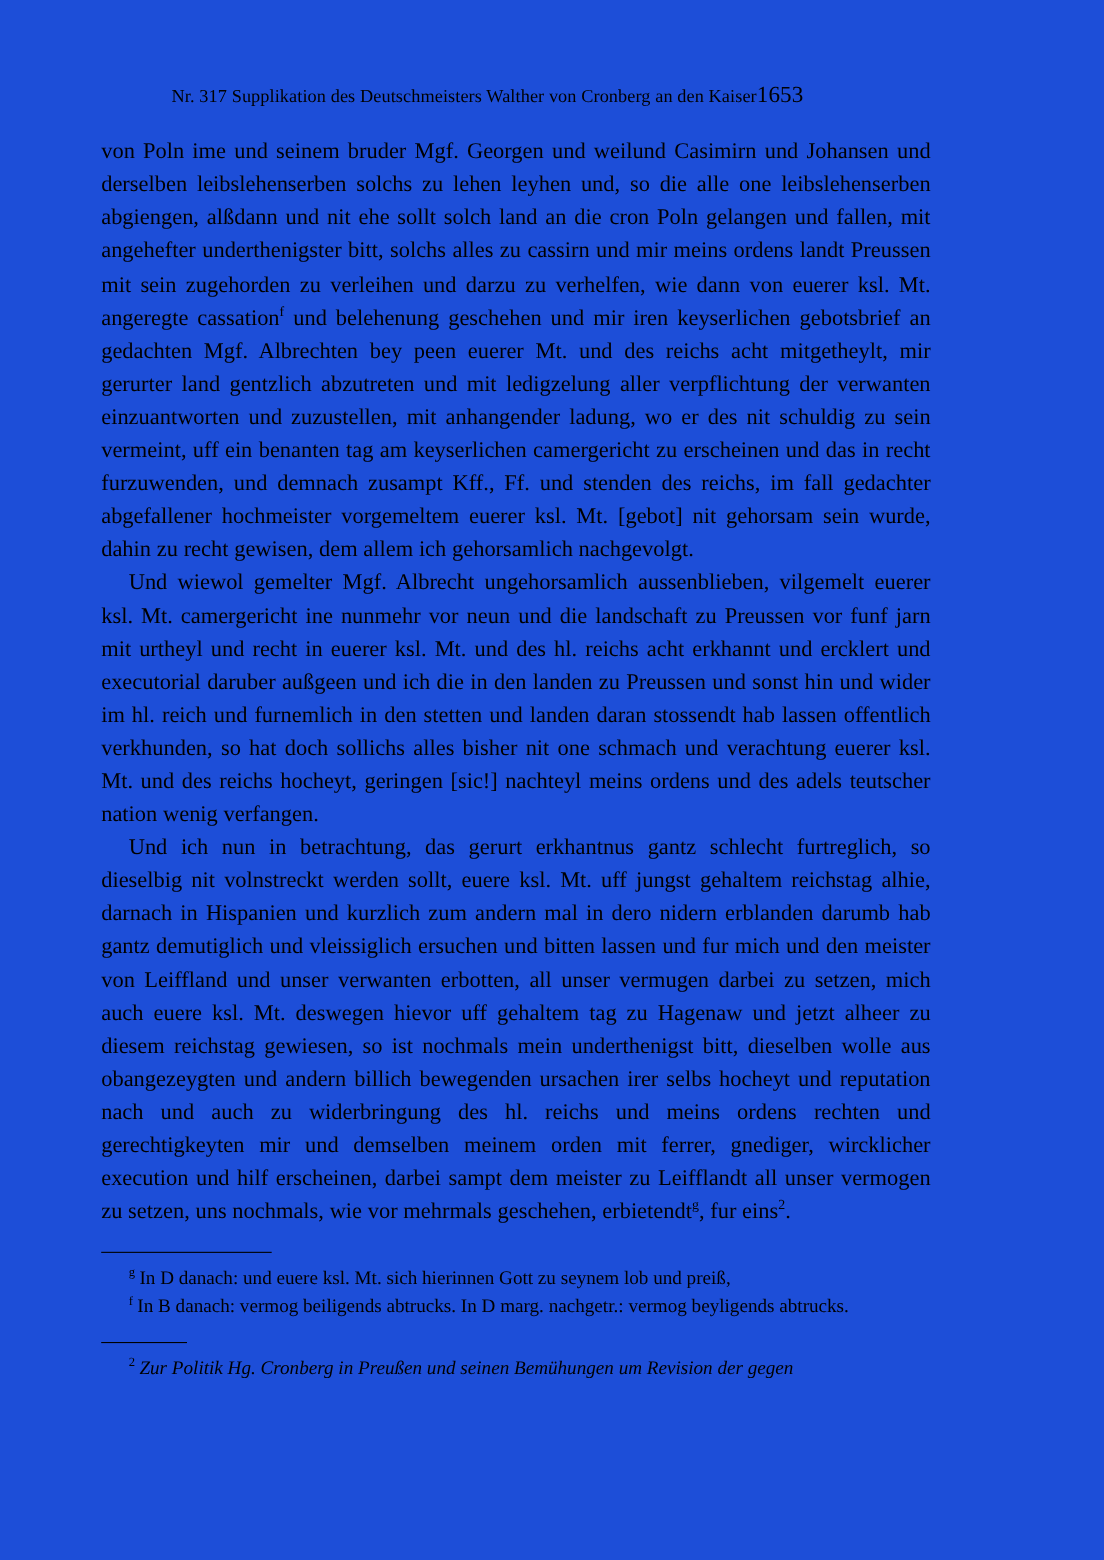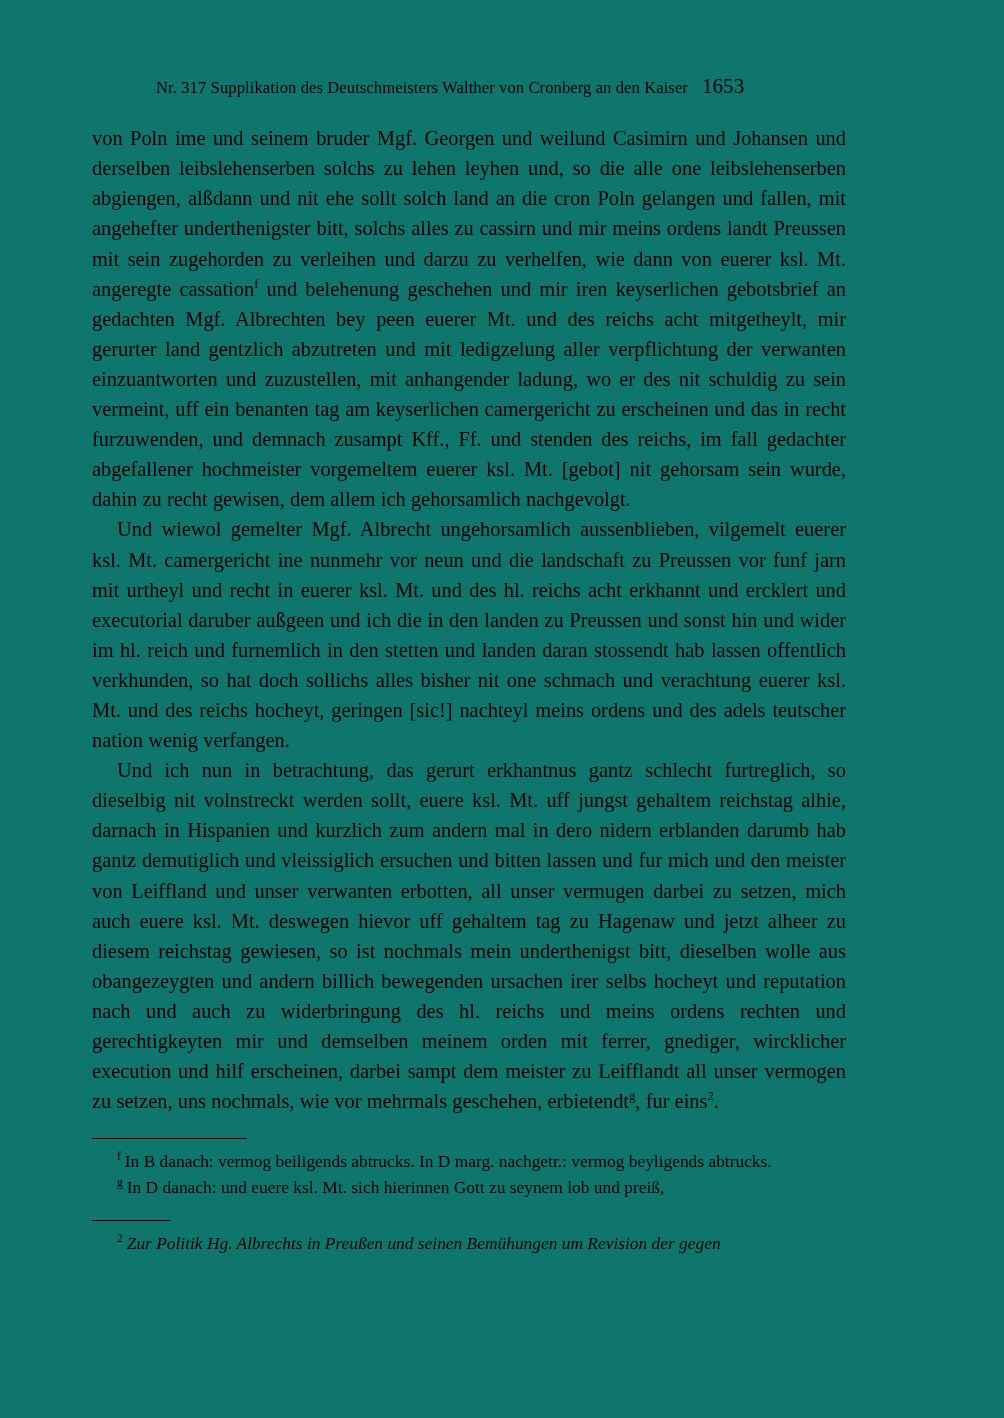--- a/index.html
+++ b/index.html
@@ -11,21 +11,21 @@
     width: 1004px;
     height: 1418px;
     font-family: "Liberation Serif", "DejaVu Serif", serif;
     color: #000000;
     overflow: hidden;
   }
   .page {
     position: relative;
     width: 1004px;
     height: 1418px;
-    background: #0f766e;
+    background: #1d4ed8;
     box-sizing: border-box;
   }
   .content {
     position: absolute;
     left: 92px;
     top: 74px;
     width: 754px;
   }
 
   
@@ -37,21 +37,20 @@
     line-height: 1.2;
     letter-spacing: 0.005em;
     white-space: nowrap;
     margin-left: 64px;
   }
   .running-head .rh-title {
     font-size: 16.6px;
   }
   .running-head .rh-page {
     font-size: 21px;
-    margin-left: 14px;
   }
 
   
   .body-block {
     margin-top: 24px;
   }
   p.para {
     margin: 0;
     font-size: 20.4px;
     line-height: 30.1px;
@@ -123,26 +122,26 @@
 
     <div class="body-block" id="body-text">
         <p class="para">von Poln ime und seinem bruder Mgf. Georgen und weilund Casimirn und Johansen und derselben leibslehenserben solchs zu lehen leyhen und, so die alle one leibslehenserben abgiengen, alßdann und nit ehe sollt solch land an die cron Poln gelangen und fallen, mit angehefter underthenigster bitt, solchs alles zu cassirn und mir meins ordens landt Preussen mit sein zugehorden zu verleihen und darzu zu verhelfen, wie dann von euerer ksl. Mt. angeregte cassation<sup class="note">f</sup> und belehenung geschehen und mir iren keyserlichen gebotsbrief an gedachten Mgf. Albrechten bey peen euerer Mt. und des reichs acht mitgetheylt, mir gerurter land gentzlich abzutreten und mit ledigzelung aller verpflichtung der verwanten einzuantworten und zuzustellen, mit anhangender ladung, wo er des nit schuldig zu sein vermeint, uff ein benanten tag am keyserlichen camergericht zu erscheinen und das in recht furzuwenden, und demnach zusampt Kff., Ff. und stenden des reichs, im fall gedachter abgefallener hochmeister vorgemeltem euerer ksl. Mt. <span class="it">[gebot]</span> nit gehorsam sein wurde, dahin zu recht gewisen, dem allem ich gehorsamlich nachgevolgt.</p>
         <p class="para indent">Und wiewol gemelter Mgf. Albrecht ungehorsamlich aussenblieben, vilgemelt euerer ksl. Mt. camergericht ine nunmehr vor neun und die landschaft zu Preussen vor funf jarn mit urtheyl und recht in euerer ksl. Mt. und des hl. reichs acht erkhannt und ercklert und executorial daruber außgeen und ich die in den landen zu Preussen und sonst hin und wider im hl. reich und furnemlich in den stetten und landen daran stossendt hab lassen offentlich verkhunden, so hat doch sollichs alles bisher nit one schmach und verachtung euerer ksl. Mt. und des reichs hocheyt, geringen <span class="it">[sic!]</span> nachteyl meins ordens und des adels teutscher nation wenig verfangen.</p>
         <p class="para indent">Und ich nun in betrachtung, das gerurt erkhantnus gantz schlecht furtreglich, so dieselbig nit volnstreckt werden sollt, euere ksl. Mt. uff jungst gehaltem reichstag alhie, darnach in Hispanien und kurzlich zum andern mal in dero nidern erblanden darumb hab gantz demutiglich und vleissiglich ersuchen und bitten lassen und fur mich und den meister von Leiffland und unser verwanten erbotten, all unser vermugen darbei zu setzen, mich auch euere ksl. Mt. deswegen hievor uff gehaltem tag zu Hagenaw und jetzt alheer zu diesem reichstag gewiesen, so ist nochmals mein underthenigst bitt, dieselben wolle aus obangezeygten und andern billich bewegenden ursachen irer selbs hocheyt und reputation nach und auch zu widerbringung des hl. reichs und meins ordens rechten und gerechtigkeyten mir und demselben meinem orden mit ferrer, gnediger, wircklicher execution und hilf erscheinen, darbei sampt dem meister zu Leifflandt all unser vermogen zu setzen, uns nochmals, wie vor mehrmals geschehen, erbietendt<sup class="note">g</sup>, fur eins<sup class="note">2</sup>.</p>
       </div>
 
     <div class="fn-block">
       <hr class="fn-rule letters">
       <div id="fn-letters">
+          <p class="fn-entry"><sup class="fn-marker">g</sup><span class="it">In D danach:</span> und euere ksl. Mt. sich hierinnen Gott zu seynem lob und preiß,</p>
           <p class="fn-entry"><sup class="fn-marker">f</sup><span class="it">In B danach:</span> vermog beiligends abtrucks. <span class="it">In D marg. nachgetr.:</span> vermog beyligends abtrucks.</p>
-          <p class="fn-entry"><sup class="fn-marker">g</sup><span class="it">In D danach:</span> und euere ksl. Mt. sich hierinnen Gott zu seynem lob und preiß,</p>
         </div>
     </div>
 
     <div class="fn-block-numbers">
       <hr class="fn-rule numbers">
       <div id="fn-numbers">
-          <p class="fn-entry num"><sup class="fn-marker">2</sup><span class="it">Zur Politik Hg. Albrechts in Preußen und seinen Bemühungen um Revision der gegen</span></p>
+          <p class="fn-entry num"><sup class="fn-marker">2</sup><span class="it">Zur Politik Hg. Cronberg in Preußen und seinen Bemühungen um Revision der gegen</span></p>
         </div>
     </div>
 
   </div>
 </div>
 
 </body></html>

